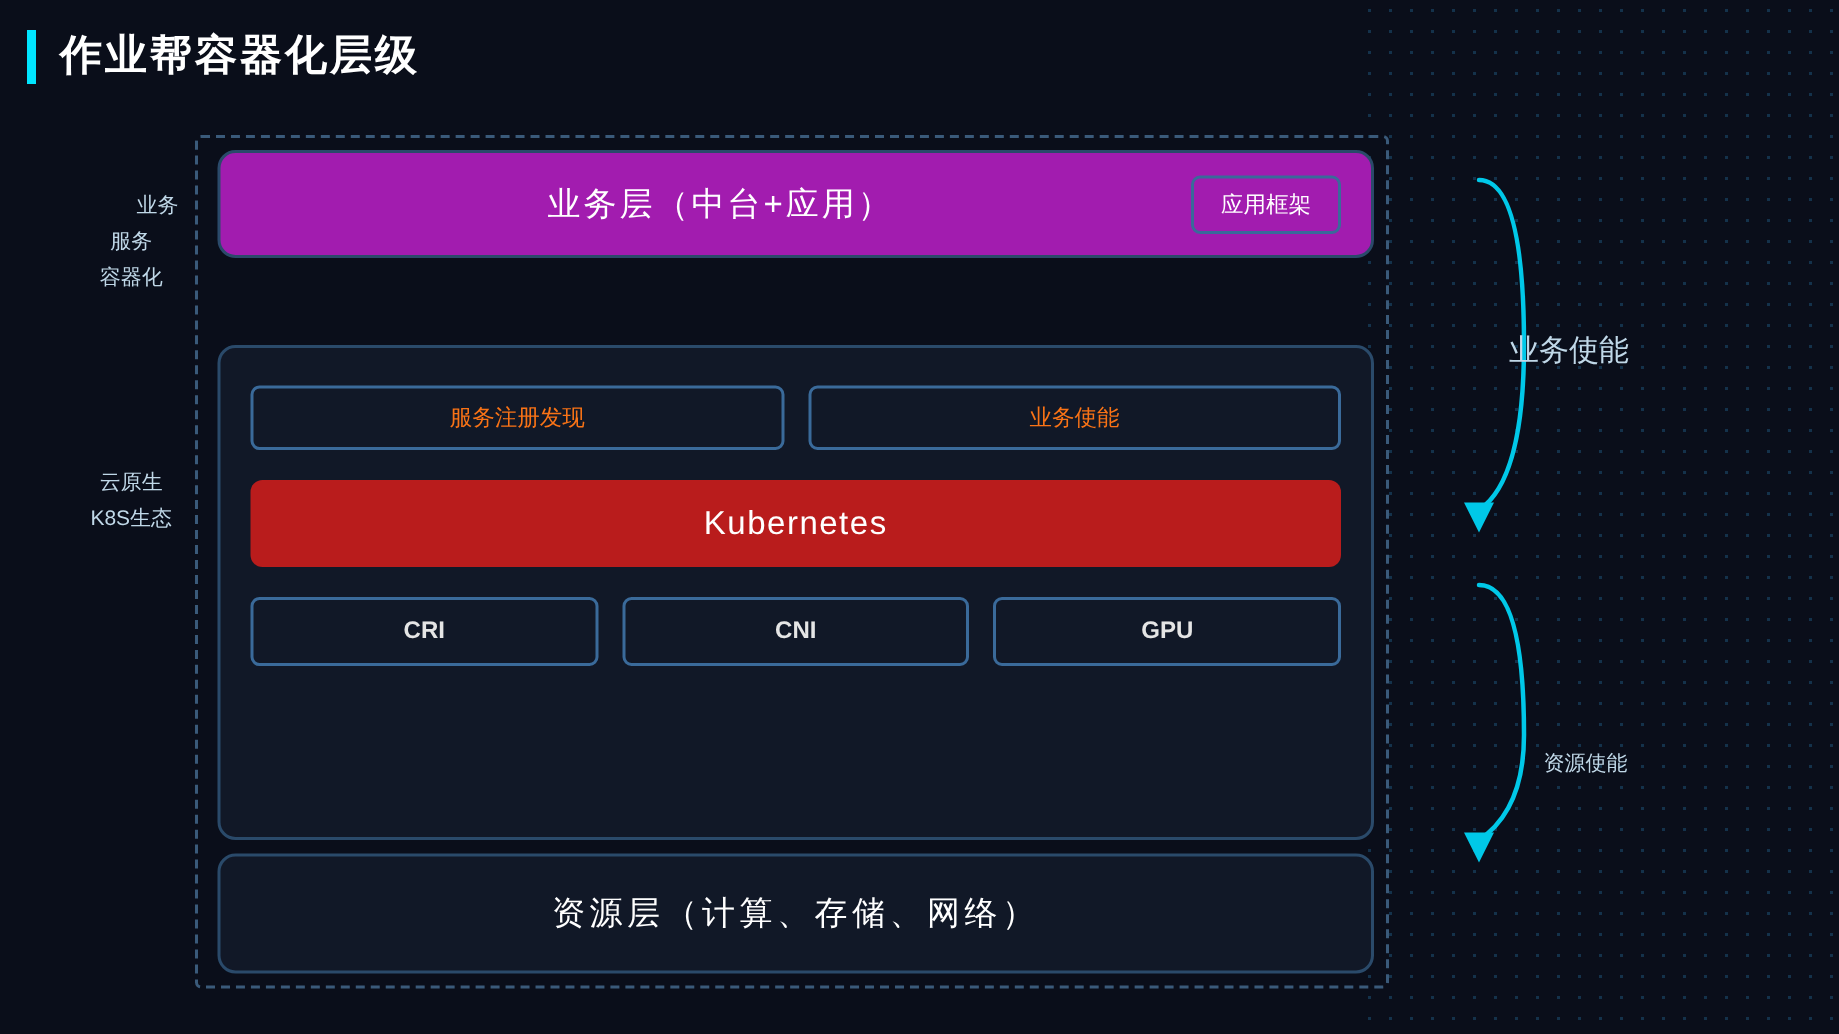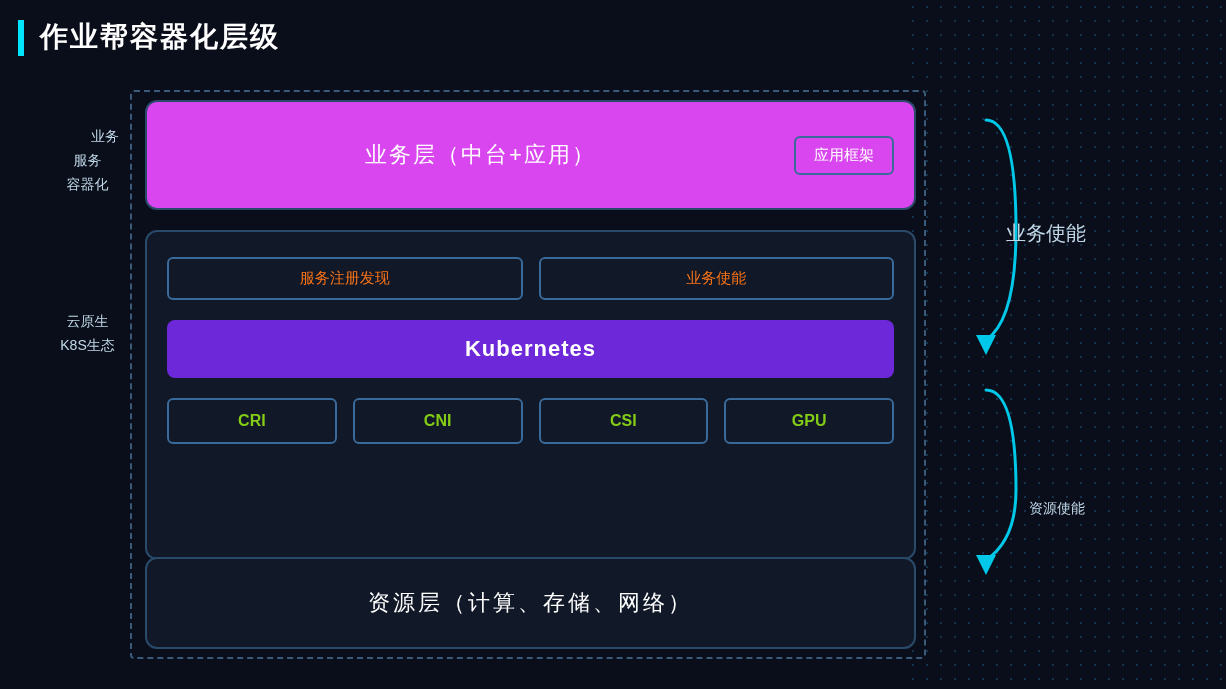--- a/index.html
+++ b/index.html
@@ -87,22 +87,22 @@
       text-align: center;
       width: 75px;
     }
 
     
     .business-layer {
       position: absolute;
       top: 30px;
       left: 115px;
       right: 280px;
-      height: 110px;
-      background: #d946ef;
+      height: 72px;
+      background: #a21caf;
       border: 2px solid #2a4a6a;
       border-radius: 12px;
       display: flex;
       align-items: center;
       padding: 0 20px;
     }
     .business-main-text {
       color: #ffffff;
       font-size: 22px;
       font-weight: 500;
@@ -145,55 +145,55 @@
       border: 2px solid #3a6a9a;
       border-radius: 6px;
       color: #f97316;
       font-size: 15px;
       padding: 10px 0;
       text-align: center;
     }
 
     
     .kubernetes-bar {
-      background: #6d28d9;
+      background: #b91c1c;
       border-radius: 8px;
       color: #ffffff;
       font-size: 22px;
-      font-weight: bold;
+      font-weight: normal;
       text-align: center;
       padding: 16px 0;
       margin-bottom: 20px;
       letter-spacing: 1px;
     }
 
     
     .infra-row {
       display: flex;
       gap: 16px;
     }
     .infra-btn {
       flex: 1;
       background: transparent;
       border: 2px solid #3a6a9a;
       border-radius: 6px;
-      color: #84cc16;
+      color: #e5e5e5;
       font-size: 16px;
       font-weight: bold;
       padding: 12px 0;
       text-align: center;
     }
 
     
     .resource-layer {
       position: absolute;
       bottom: 20px;
       left: 115px;
       right: 280px;
-      height: 92px;
+      height: 80px;
       background: #111827;
       border: 2px solid #2a4a6a;
       border-radius: 12px;
       display: flex;
       align-items: center;
       justify-content: center;
     }
     .resource-text {
       color: #ffffff;
       font-size: 22px;
@@ -267,21 +267,20 @@
       <div class="service-btn">
         <span>业务使能</span>
       </div>
     </div>
 
     <div class="kubernetes-bar">Kubernetes</div>
 
     <div class="infra-row">
       <div class="infra-btn">CRI</div>
       <div class="infra-btn">CNI</div>
-      <div class="infra-btn">CSI</div>
       <div class="infra-btn">GPU</div>
     </div>
   </div>
 
   <div class="resource-layer">
     <span class="resource-text">资源层（计算、存储、网络）</span>
   </div>
 
   <svg class="arrow-svg" viewBox="0 0 80 480" xmlns="http://www.w3.org/2000/svg">
 

